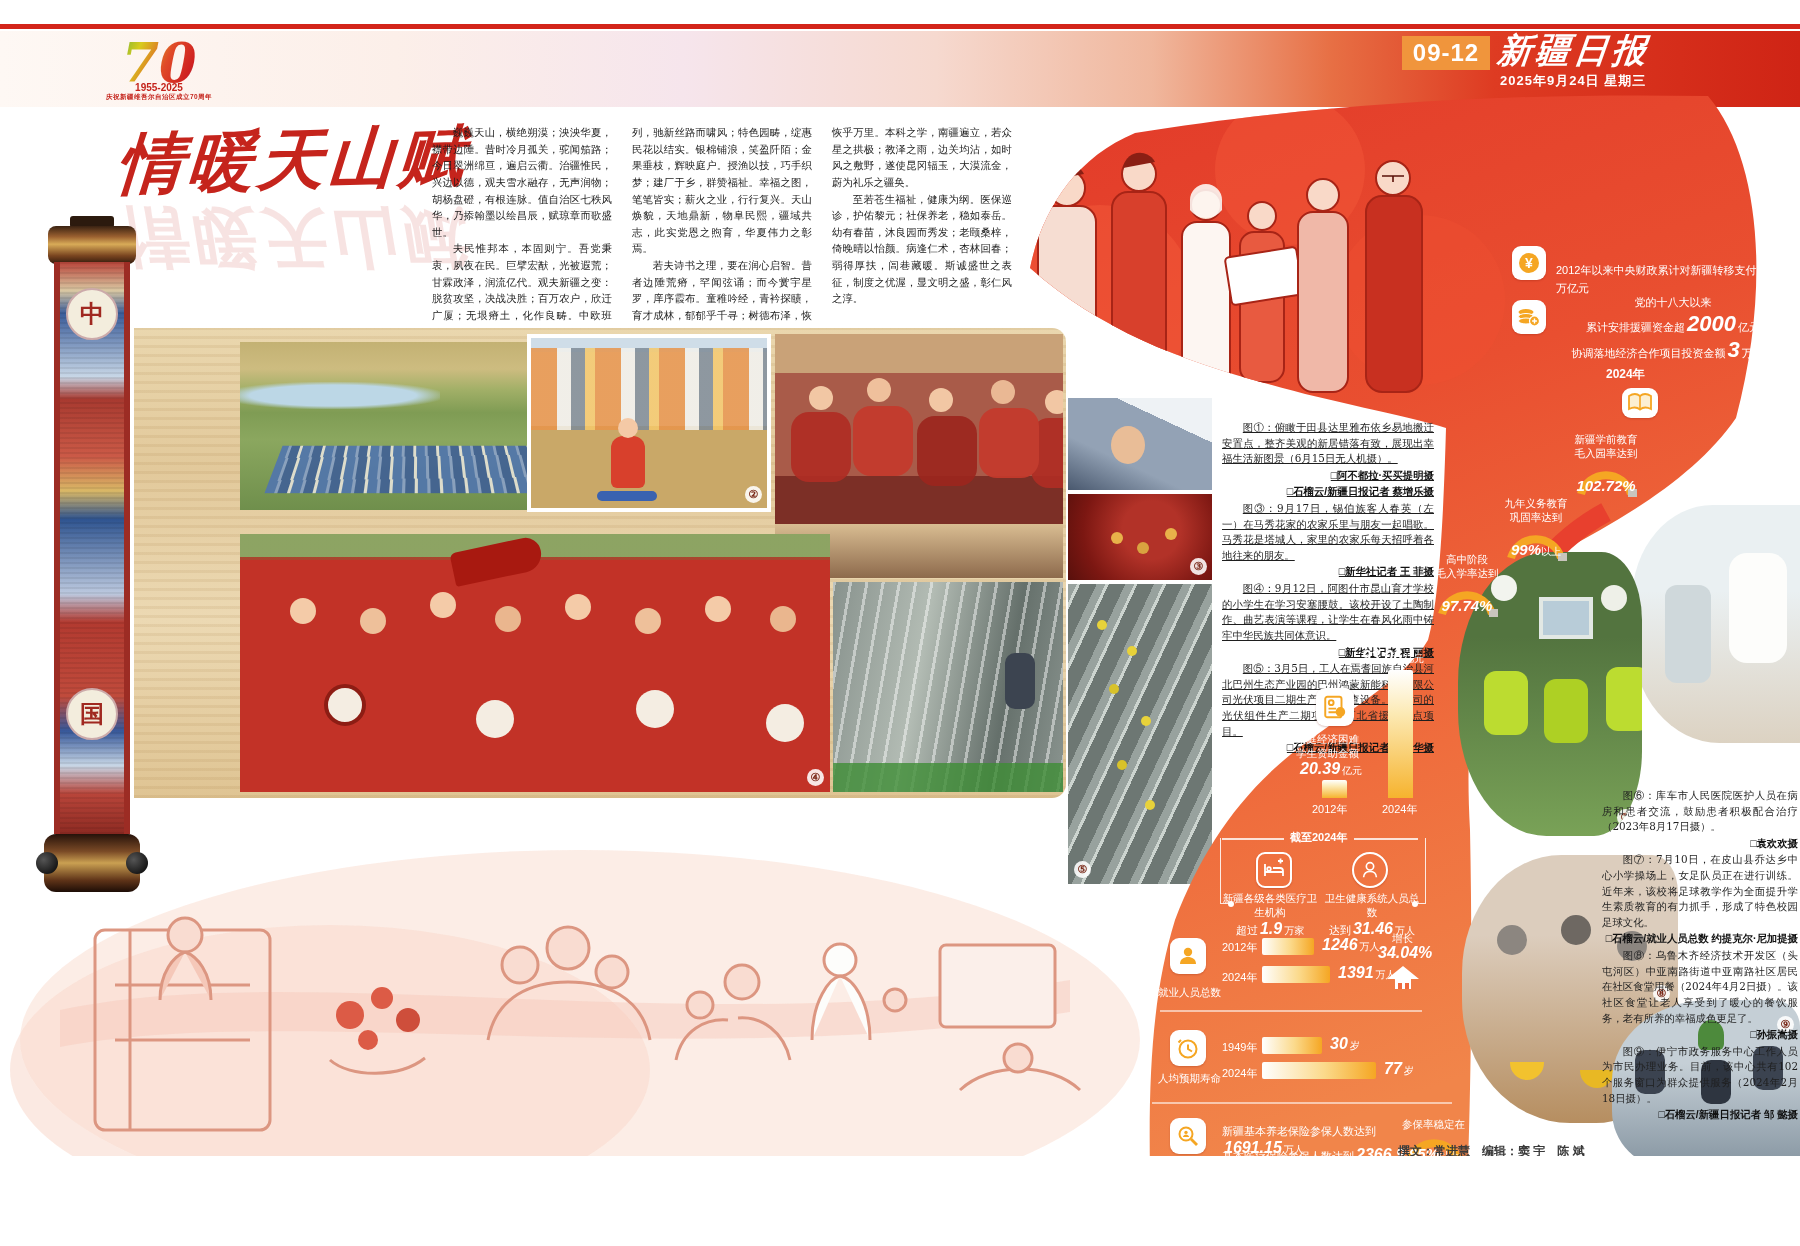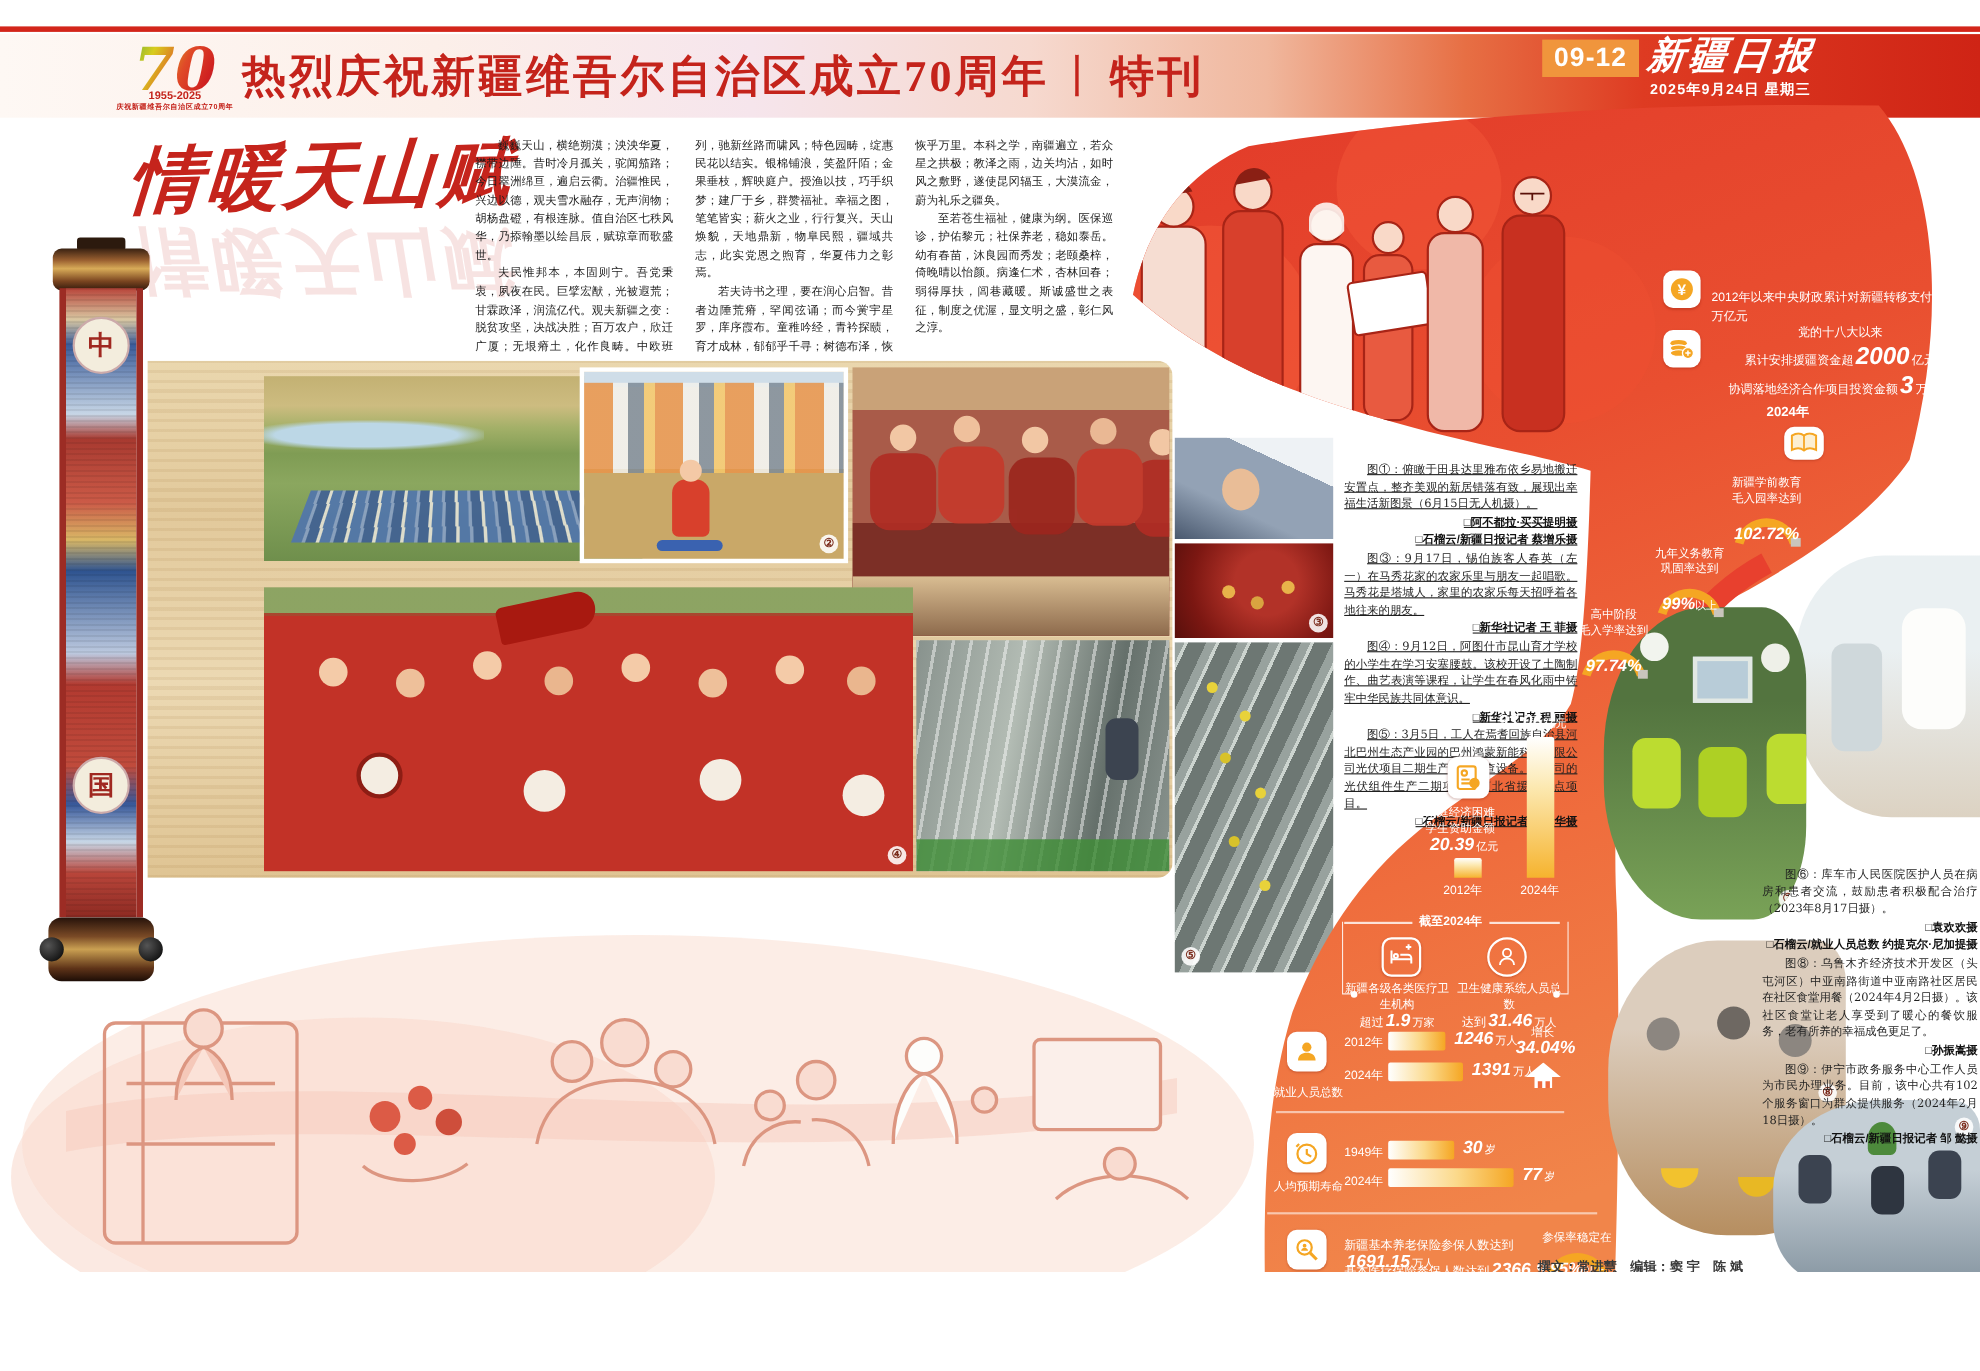--- a/index.html
+++ b/index.html
@@ -159,21 +159,20 @@
 
 <div id="page">
 
   <div class="ab topline"></div>
   <div class="ab banner"></div>
   <div class="ab logo70">
     <div class="seventy">70</div>
     <div class="yrs">1955-2025</div>
     <div class="cap">庆祝新疆维吾尔自治区成立70周年</div>
   </div>
-  <div class="ab banner-title"><span>热烈庆祝新疆维吾尔自治区成立70周年</span><span class="bar">丨</span><span>特刊</span></div>
   <div class="ab pagebox">09-12</div>
   <div class="ab papername">新疆日报</div>
   <div class="ab dateline">2025年9月24日 星期三</div>
 
   <div class="ab fu-title">
     <span class="main">情暖天山赋</span>
     <span class="refl">情暖天山赋</span>
   </div>
 
   <div class="ab article">
@@ -358,20 +357,21 @@
     <p class="credit">□新华社记者 王 菲摄</p>
     <p>图④：9月12日，阿图什市昆山育才学校的小学生在学习安塞腰鼓。该校开设了土陶制作、曲艺表演等课程，让学生在春风化雨中铸牢中华民族共同体意识。</p>
     <p class="credit">□新华社记者 程 丽摄</p>
     <p>图⑤：3月5日，工人在焉耆回族自治县河北巴州生态产业园的巴州鸿蒙新能科技有限公司光伏项目二期生产车间检查设备。该公司的光伏组件生产二期项目是河北省援疆重点项目。</p>
     <p class="credit">□石榴云/新疆日报记者 王立华摄</p>
   </div>
 
   <div class="ab caps" style="left:1602px;top:788px;width:196px;">
     <p>图⑥：库车市人民医院医护人员在病房和患者交流，鼓励患者积极配合治疗（2023年8月17日摄）。</p>
     <p class="credit">□袁欢欢摄</p>
+    <p>图⑦：7月10日，在皮山县乔达乡中心小学操场上，女足队员正在进行训练。近年来，该校将足球教学作为全面提升学生素质教育的有力抓手，形成了特色校园足球文化。</p>
     <p class="credit">□石榴云/就业人员总数 约提克尔·尼加提摄</p>
     <p>图⑧：乌鲁木齐经济技术开发区（头屯河区）中亚南路街道中亚南路社区居民在社区食堂用餐（2024年4月2日摄）。该社区食堂让老人享受到了暖心的餐饮服务，老有所养的幸福成色更足了。</p>
     <p class="credit">□孙振嵩摄</p>
     <p>图⑨：伊宁市政务服务中心工作人员为市民办理业务。目前，该中心共有102个服务窗口为群众提供服务（2024年2月18日摄）。</p>
     <p class="credit">□石榴云/新疆日报记者 邹 懿摄</p>
   </div>
 
   <div class="ab icon" style="left:1512px;top:246px;width:34px;height:34px;">
     <svg width="24" height="24" viewBox="0 0 24 24">
         <circle cx="12" cy="12" r="10" fill="#f5a623"></circle>

